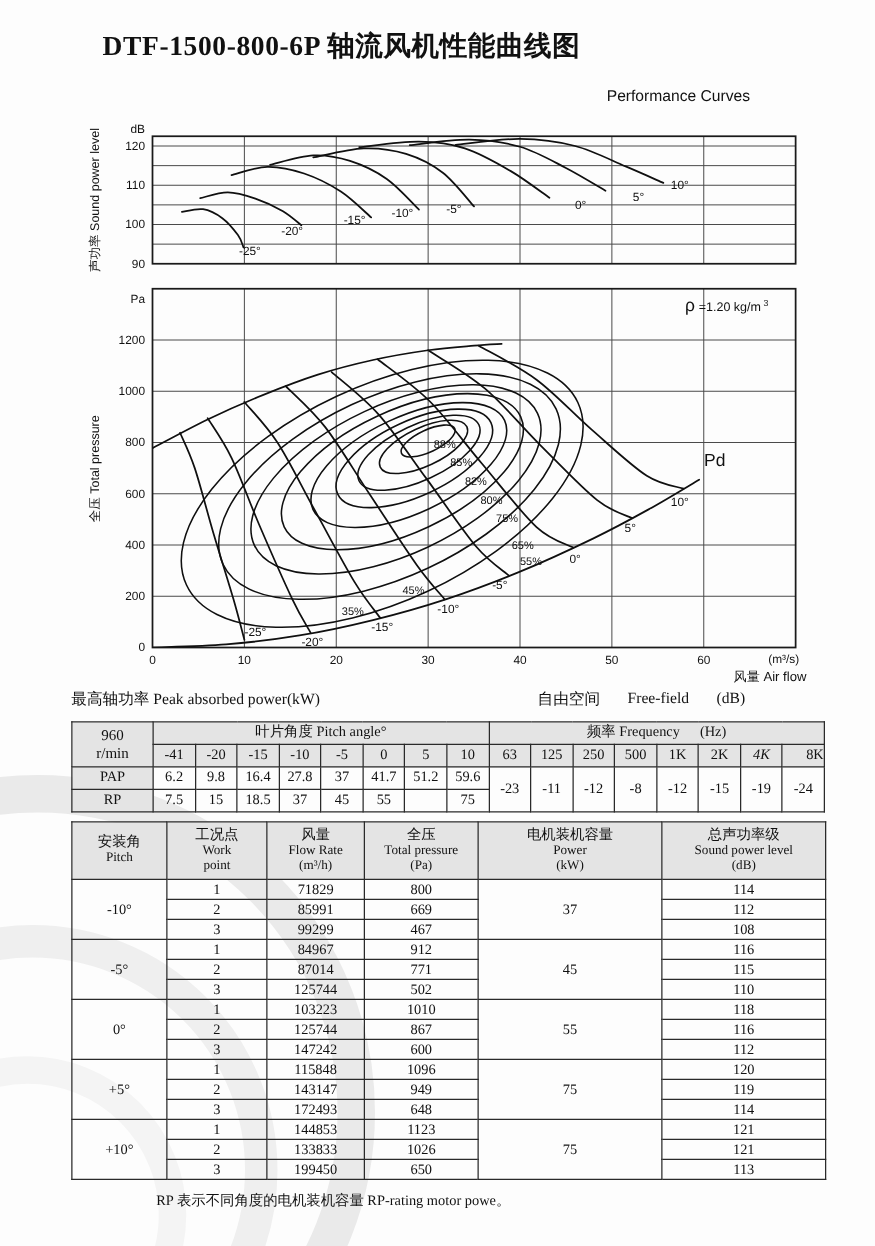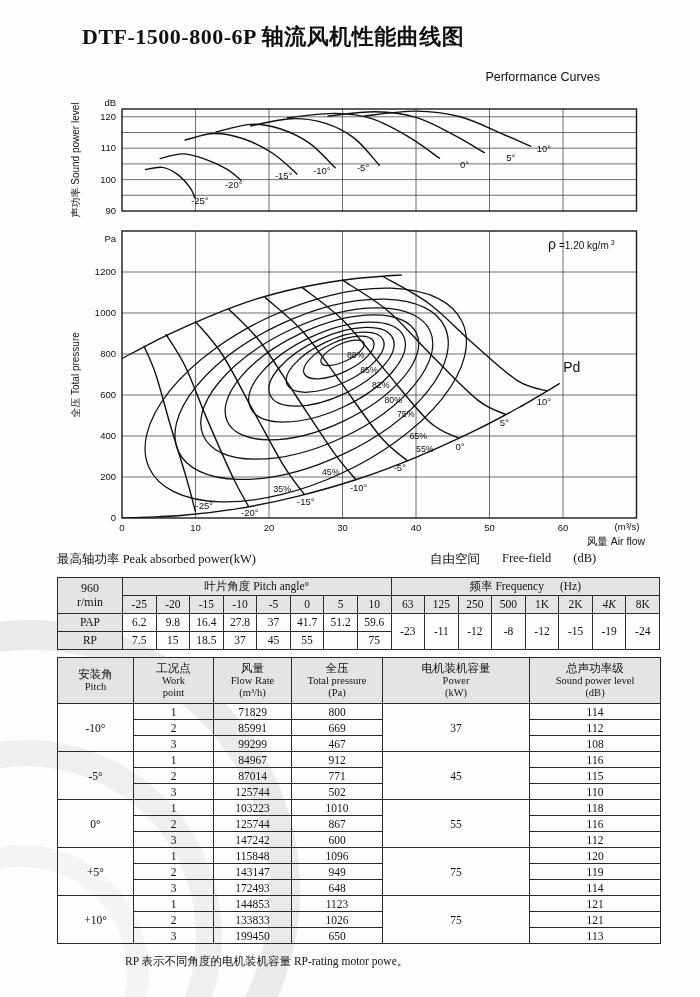--- a/index.html
+++ b/index.html
@@ -175,36 +175,36 @@
     <tbody id="t1b">
         <tr>
           <td rowspan="2" class="hdr c960" style="width: 64px;">
             <div>960</div>
             <div>r/min</div>
           </td>
           <td colspan="8" class="hdr">叶片角度 Pitch angle°</td>
           <td colspan="8" class="hdr"><span>频率 Frequency</span><span style="margin-left: 16px;">(Hz)</span></td>
         </tr>
         <tr>
-          <td class="hdr" style="width: 32px;">-25</td>
+          <td class="hdr" style="width: 32px;">-41</td>
           <td class="hdr" style="width: 32px;">-20</td>
           <td class="hdr" style="width: 32px;">-15</td>
           <td class="hdr" style="width: 32px;">-10</td>
           <td class="hdr" style="width: 32px;">-5</td>
           <td class="hdr" style="width: 32px;">0</td>
           <td class="hdr" style="width: 32px;">5</td>
           <td class="hdr" style="width: 32px;">10</td>
           <td class="hdr" style="width: 35px;">63</td>
           <td class="hdr" style="width: 35px;">125</td>
           <td class="hdr" style="width: 35px;">250</td>
           <td class="hdr" style="width: 35px;">500</td>
           <td class="hdr" style="width: 35px;">1K</td>
           <td class="hdr" style="width: 35px;">2K</td>
           <td class="hdr" style="width: 35px; font-style: italic;">4K</td>
-          <td class="hdr" style="width: 35px;">8K</td>
+          <td class="hdr" style="width: 35px; text-align: right;">8K</td>
         </tr>
         <tr>
           <td class="hdr">PAP</td>
           <td>6.2</td>
           <td>9.8</td>
           <td>16.4</td>
           <td>27.8</td>
           <td>37</td>
           <td>41.7</td>
           <td>51.2</td>

